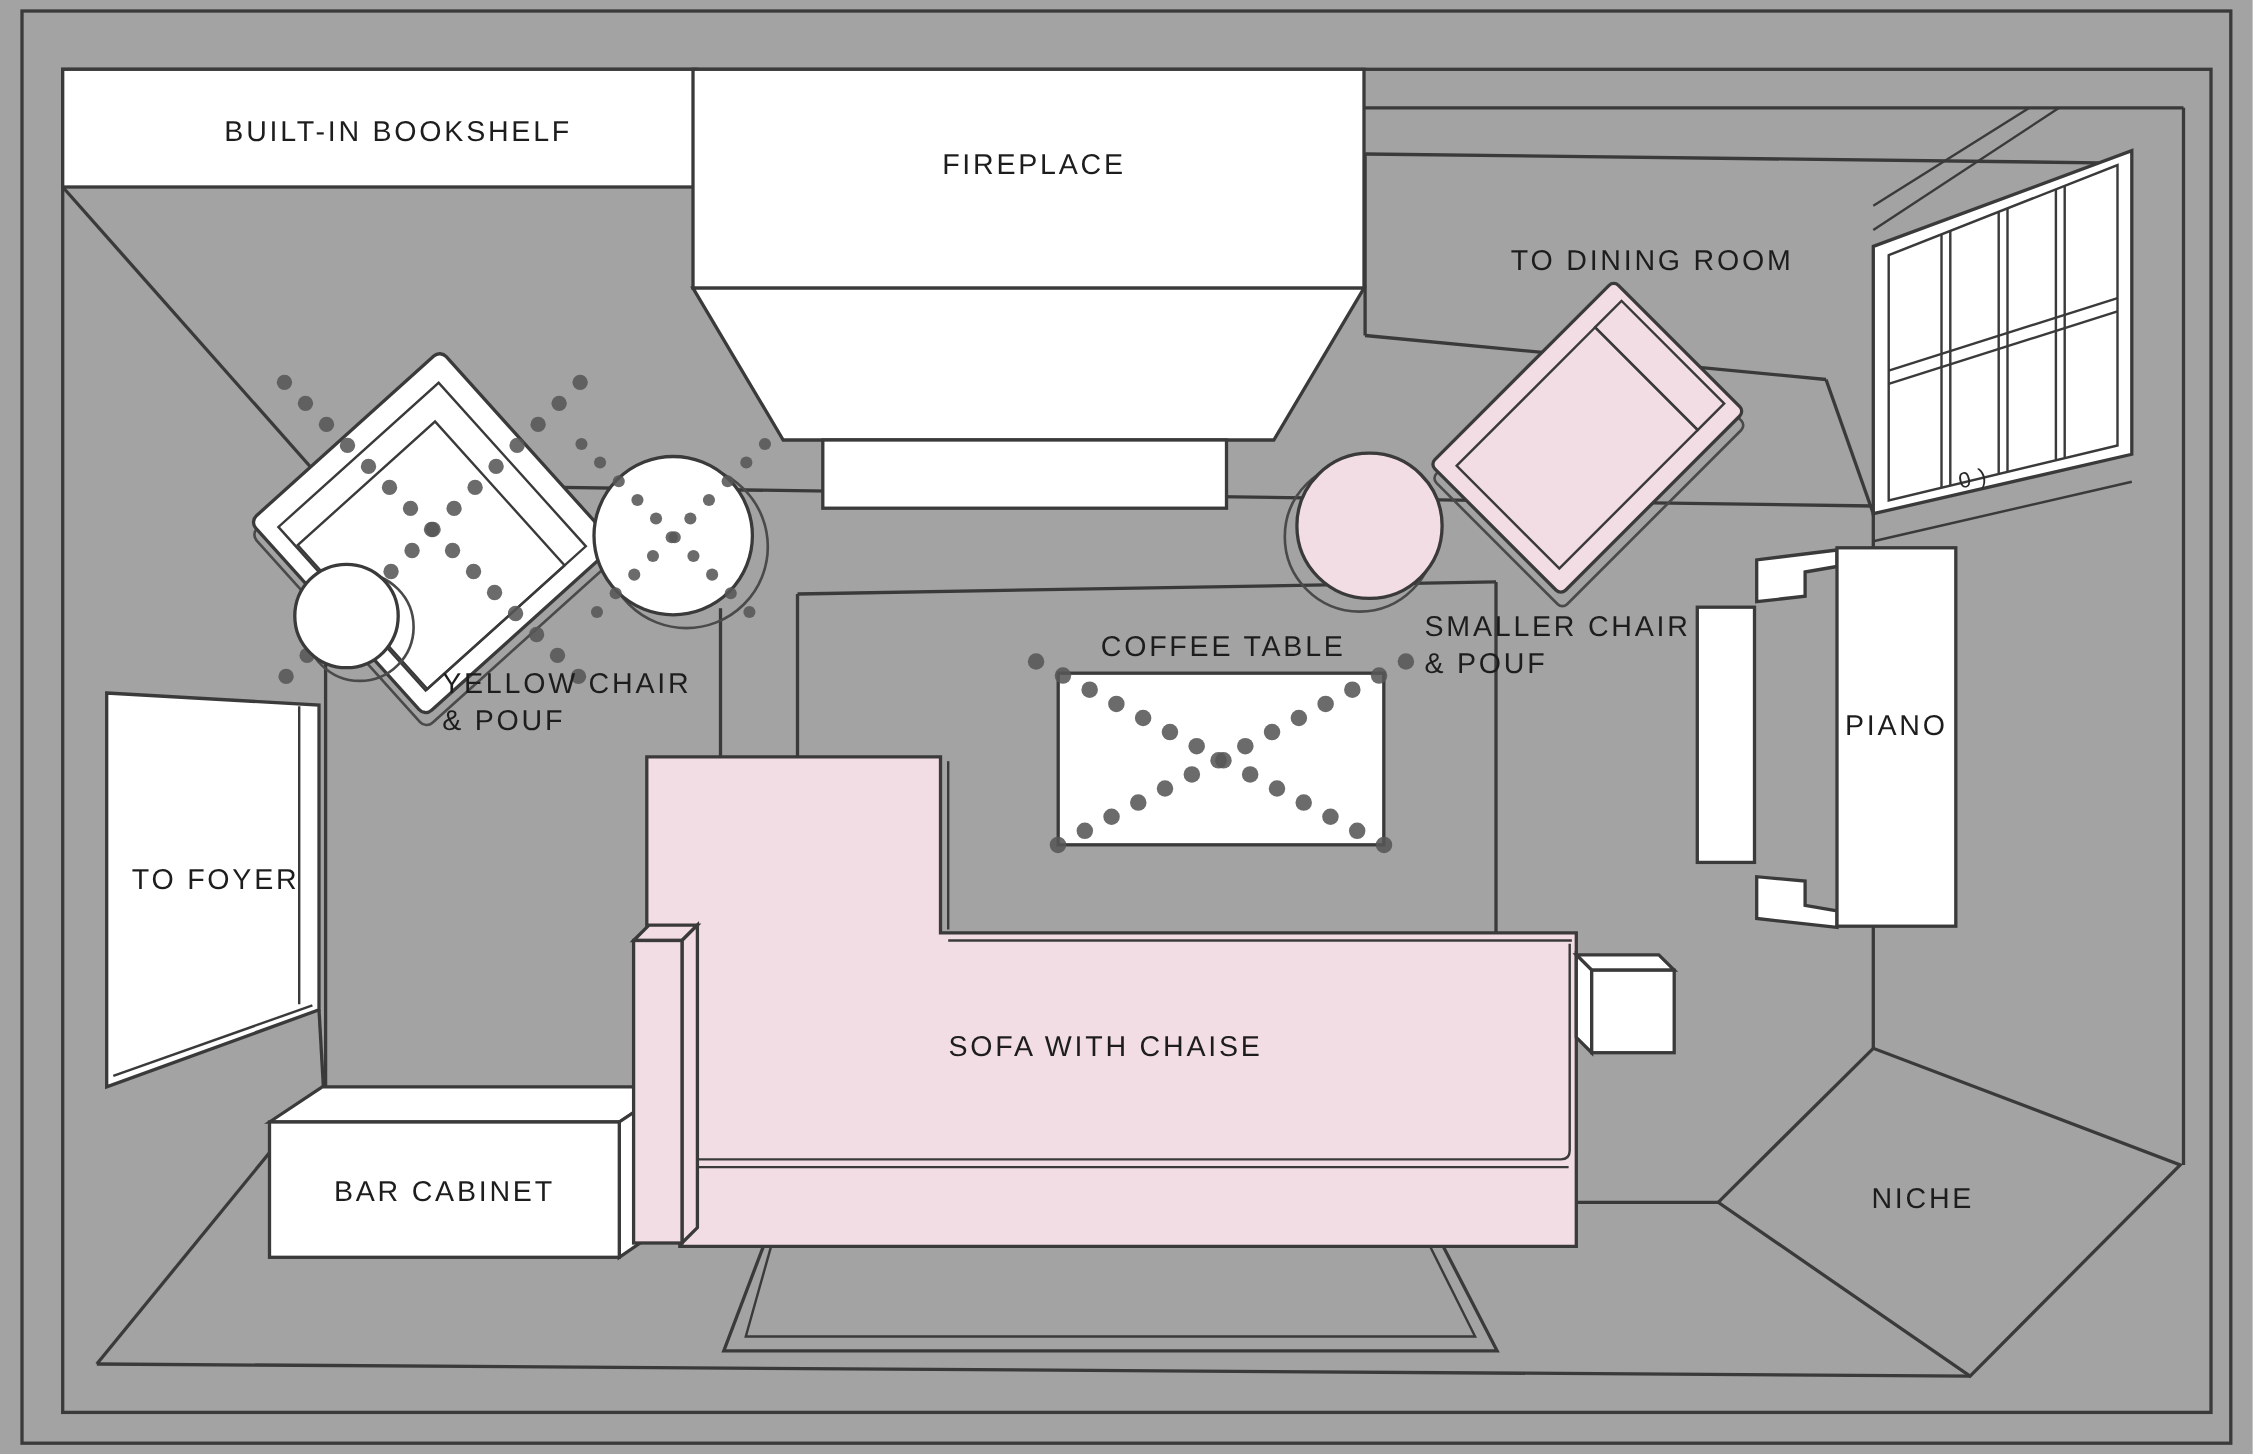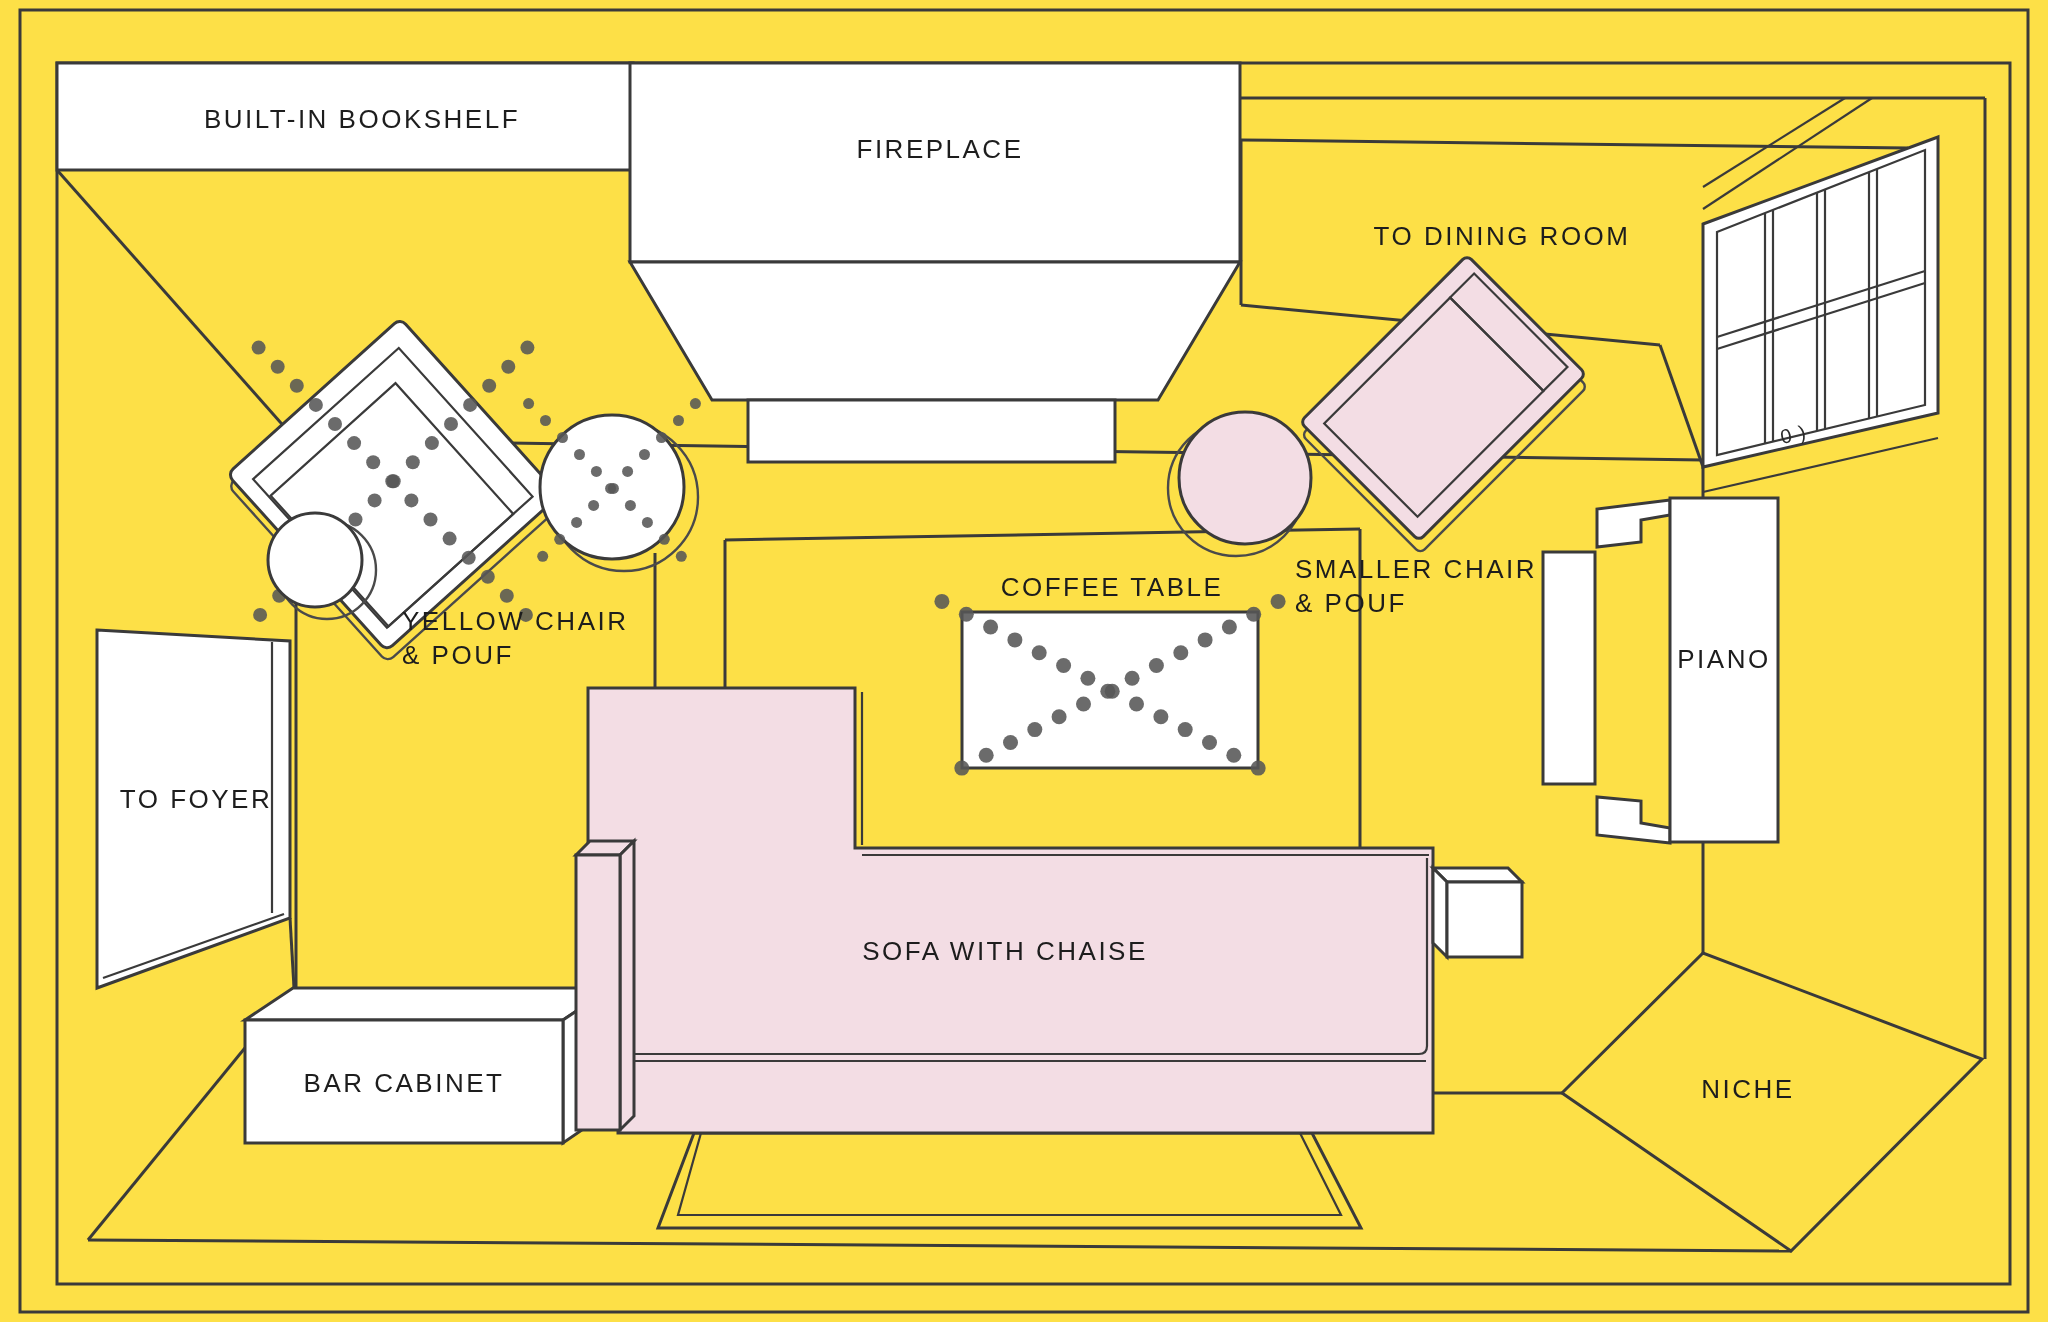--- a/index.html
+++ b/index.html
@@ -1,16 +1,16 @@
 <!DOCTYPE html>
 <html><head>
 <meta charset="utf-8">
 <style>
   html,body{margin:0;padding:0;background:#ffffff;}
-  .stage{width:2048px;height:1322px;background:#fde047;position:relative;overflow:hidden;}
+  .stage{width:2048px;height:1322px;background:#a3a3a3;position:relative;overflow:hidden;}
   svg{display:block;}
   .ln{stroke:#3a3a3a;stroke-width:3;fill:none;stroke-linejoin:miter;stroke-linecap:butt;}
   .thin{stroke:#3a3a3a;stroke-width:2.2;fill:none;}
   .wfill{stroke:#3a3a3a;stroke-width:3;fill:#ffffff;}
   .pk{stroke:#3a3a3a;stroke-width:3;fill:#F3DDE4;}
   .shadow{stroke:#4a4a4a;stroke-width:2.4;fill:none;}
   .lbl{font-family:"Liberation Sans",sans-serif;font-size:26px;letter-spacing:2.5px;fill:#1d1d1d;font-weight:500;}
   .lbl-sm{font-family:"Liberation Sans",sans-serif;font-size:20px;letter-spacing:1px;fill:#2a2a2a;}
   .dot{fill:#565656;opacity:.88;}
 </style>

